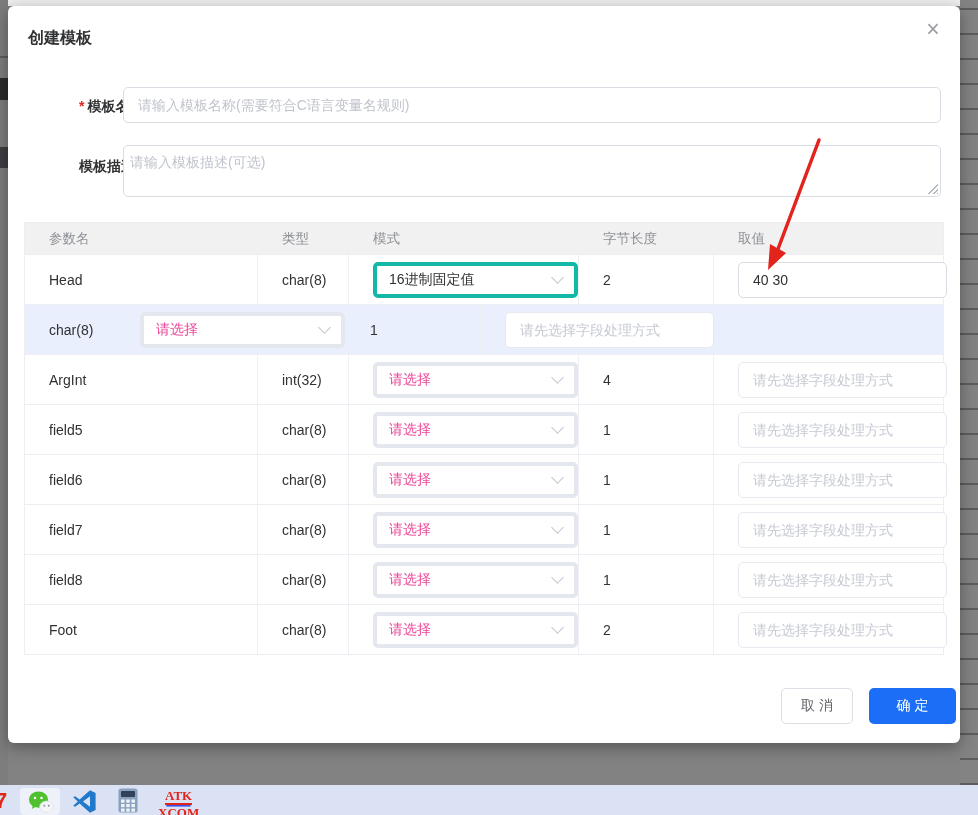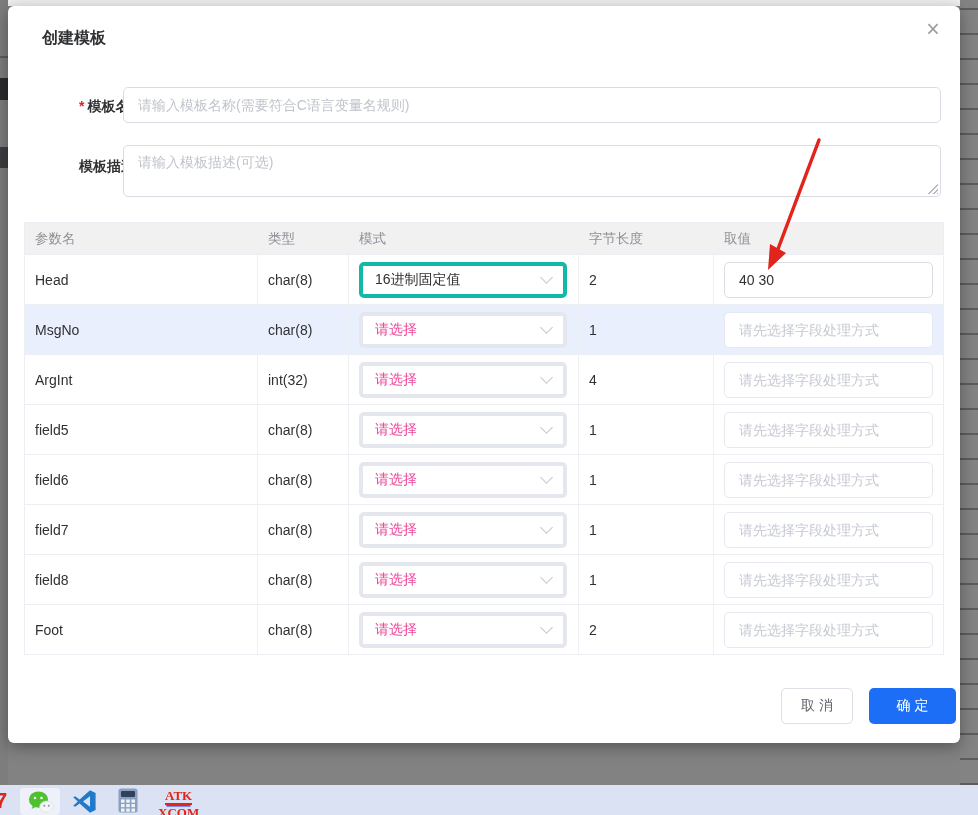--- a/index.html
+++ b/index.html
@@ -19,57 +19,57 @@
     background-image:linear-gradient(to bottom, rgba(0,0,0,0) 0 21px, rgba(45,45,50,.45) 21px 23px, rgba(0,0,0,0) 23px);
     background-size:18px 25px; background-repeat:repeat-y; background-position:0 12px;
   }
   .top-strip { position:absolute; left:8px; top:0; width:952px; height:6px; background:#efefef; }
 
   
   .modal {
     position:absolute; left:8px; top:6px; width:952px; height:737px;
     background:#ffffff; border-radius:6px; box-shadow:0 4px 16px rgba(0,0,0,.35); z-index:10;
   }
-  .modal-title { position:absolute; left:34px; top:22px; font-size:16px; font-weight:600; color:#303133; }
+  .modal-title { position:absolute; left:20px; top:22px; font-size:16px; font-weight:600; color:#303133; }
   .modal-close {
     position:absolute; right:14px; top:10px; width:26px; height:26px; line-height:26px; text-align:center;
     font-size:23px; color:#9b9ea3; font-weight:300; cursor:pointer; user-select:none;
   }
 
   
   .form-label { position:absolute; font-size:14px; font-weight:700; color:#303133;margin-left:46px; }
   .lbl-name { left:25px; top:92px; }
   .lbl-desc { left:25px; top:152px; }
   .req { color:#e1251b; margin-right:3px; font-weight:700; }
   .input-name {
     position:absolute; left:115px; top:81px; width:818px; height:36px; box-sizing:border-box;
     border:1px solid #d9dce3; border-radius:5px; padding:0 14px; font-size:14px; color:#303133;
     font-family:"Liberation Sans", sans-serif; outline:none;
   }
   .textarea-desc {
     position:absolute; left:115px; top:139px; width:818px; height:52px; box-sizing:border-box;
-    border:1px solid #d9dce3; border-radius:5px; padding:8px 14px; font-size:14px; color:#303133;
+    border:1px solid #d9dce3; border-radius:5px; padding:8px 6px; font-size:14px; color:#303133;
     font-family:"Liberation Sans", sans-serif; resize:none; outline:none;
   }
   .input-name::placeholder, .textarea-desc::placeholder { color:#c0c4cc; }
   .resize-handle {
     position:absolute; left:919px; top:177px; width:11px; height:11px; pointer-events:none;
     background:repeating-linear-gradient(135deg, rgba(0,0,0,0) 0 2px, #b4b8bf 2px 3.2px);
     clip-path:polygon(100% 0, 100% 100%, 0 100%);
   }
 
   
   .ptable {
     position:absolute; left:16px; top:216px; width:918px;
     border:1px solid #eceef3; box-sizing:content-box; font-size:14px; color:#303133;
   }
   .thead { display:flex; height:31px; background:#f1f1f1; color:#8d9095; font-size:13.5px; align-items:center; }
   .trow { display:flex; height:49px; background:#fff; border-top:1px solid #eceef3; align-items:stretch; }
   .trow.hl { background:#e9effc; }
-  .cell { box-sizing:border-box; display:flex; align-items:center; padding-left:10px; }
+  .cell { box-sizing:border-box; display:flex; align-items:center; padding-left:24px; }
   .c1 { width:233px; } .c2 { width:91px;text-align:right; } .c3 { width:230px; } .c4 { width:135px; } .c5 { width:229px; }
   .trow .cell { border-right:1px solid #eef0f4; }
   .trow .c5 { border-right:none; }
 
   .sel {
     width:208px; height:36px; box-sizing:border-box; background:#fff;
     border:4px solid #14b8a6; border-radius:5px; padding:0 12px;
     display:flex; align-items:center; justify-content:space-between; cursor:pointer;
   }
   .sel .sel-text { font-size:14px; color:#303133; }
@@ -148,21 +148,20 @@
               <span class="sel-text">16进制固定值</span>
               <i class="chev"></i>
             </div>
           </div>
           <div class="cell c4">2</div>
           <div class="cell c5">
             <input type="text" class="vinput" value="40 30" style="">
           </div>
         </div>
         <div class="trow hl" style="background: rgb(233, 239, 252);">
-          <div class="cell c1">MsgNo</div>
           <div class="cell c2">char(8)</div>
           <div class="cell c3">
             <div class="sel empty">
               <span class="sel-text">请选择</span>
               <i class="chev"></i>
             </div>
           </div>
           <div class="cell c4">1</div>
           <div class="cell c5">
             <input type="text" class="vinput empty" placeholder="请先选择字段处理方式" style="">

